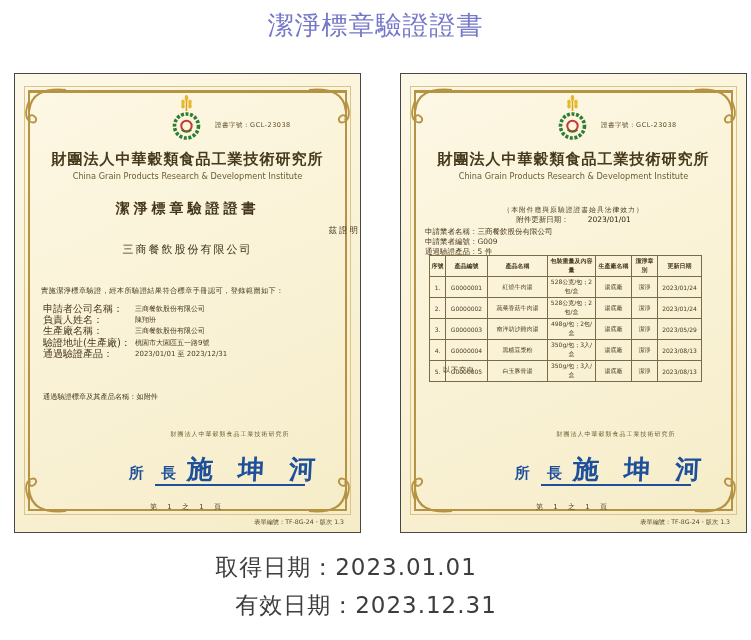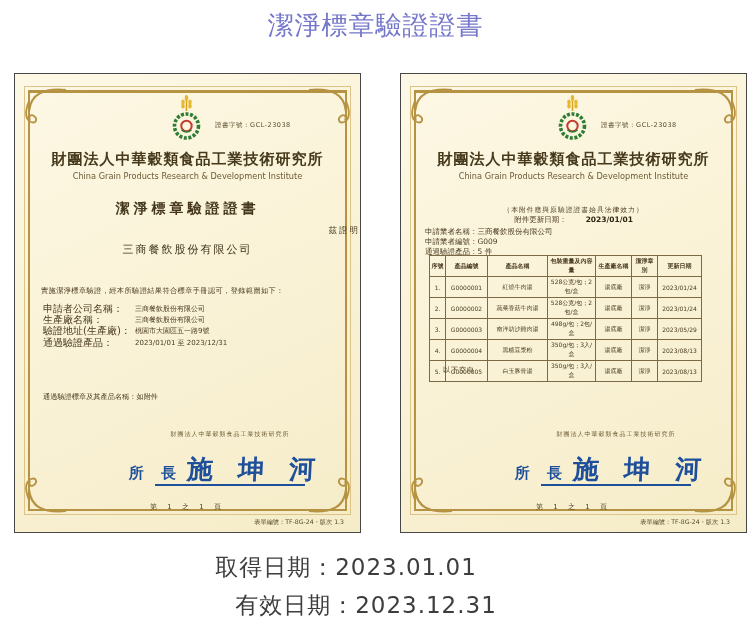--- a/index.html
+++ b/index.html
@@ -66,21 +66,21 @@
 
   .page-no { position:absolute; top:428px; left:0; width:100%; text-align:center;
     font-size:7px; color:#4a3b20; letter-spacing:4px; }
   .form-no { position:absolute; top:444px; right:16px; font-size:6.2px; color:#5a4a28; }
 
   
   .subtitle { position:absolute; top:131px; left:0; width:100%; text-align:center;
     font-size:6.8px; color:#4a3b20; letter-spacing:1px; }
   .update-date { position:absolute; top:141px; left:0; width:100%; text-align:center;
     font-size:7.5px; color:#4a3b20; }
-  .update-date b { font-weight:bold; color:#2e2410;margin-left:19px; }
+  .update-date b { font-weight:normal; color:#2e2410;margin-left:19px; }
   .approw { position:absolute; left:24px; font-size:7.5px; color:#4a3b20; }
   .approw.r1 { top:153px; } .approw.r2 { top:163px; } .approw.r3 { top:173px; }
 
   table.products { position:absolute; top:181px; left:28px; width:272px;
     border-collapse:collapse; table-layout:fixed; }
   .products th, .products td { border:1px solid #7a6a45; font-size:6px; color:#4a3b20;
     text-align:center; vertical-align:middle; padding:1px 1px; overflow:hidden; }
   .products th { height:18px; font-weight:bold; }
   .products td { height:17px; }
   .blank-note { position:absolute; top:291px; left:42px; font-size:7px; color:#4a3b20; letter-spacing:1px; }
@@ -135,20 +135,24 @@
     <div class="inst-en">China Grain Products Research &amp; Development Institute</div>
     <div class="doc-title">潔淨標章驗證證書</div>
     <div class="certify">茲證明</div>
     <div class="company">三商餐飲股份有限公司</div>
     <div class="intro">實施潔淨標章驗證，經本所驗證結果符合標章手冊認可，登錄範圍如下：</div>
 
     <div class="fields">
       <div class="frow">
           <span class="flabel">申請者公司名稱：</span>
           <span class="fvalue">三商餐飲股份有限公司</span>
+        </div>
+      <div class="frow">
+          <span class="flabel">負責人姓名：</span>
+          <span class="fvalue">陳翔玢</span>
         </div>
       <div class="frow">
           <span class="flabel">生產廠名稱：</span>
           <span class="fvalue">三商餐飲股份有限公司</span>
         </div>
       <div class="frow">
           <span class="flabel">驗證地址(生產廠)：</span>
           <span class="fvalue">桃園市大園區五一路9號</span>
         </div>
       <div class="frow">

